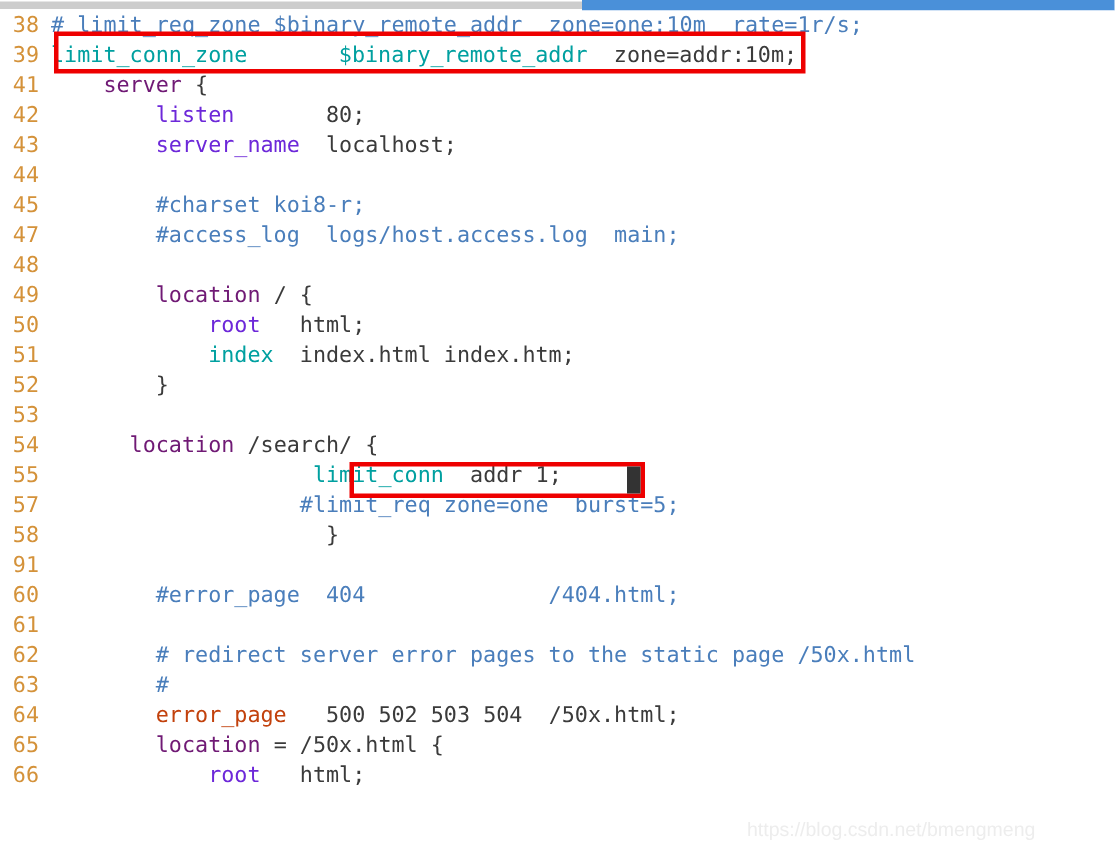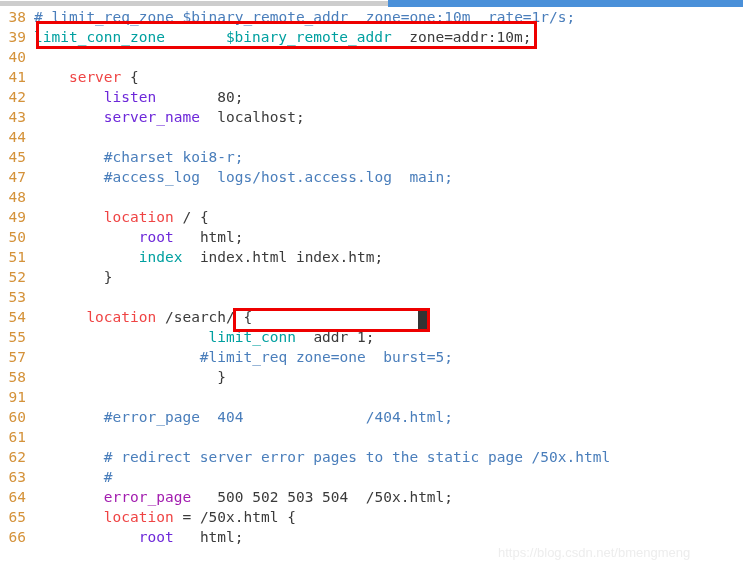--- a/index.html
+++ b/index.html
@@ -70,23 +70,23 @@
   }
   .code-text {
     display: inline-block;
     padding-left: 8px;
     font-size: 14.5px;
   }
 
   
   .tk-comment   { color: #4a7ebb; }
   .tk-directive { color: #6d28d9; }
-  .tk-keyword   { color: #ef4444; }
+  .tk-keyword   { color: #701a75; }
   .tk-teal      { color: #00a0a0; }
-  .tk-red       { color: #a21caf; }
+  .tk-red       { color: #c2410c; }
   .tk-plain     { color: #3b3b3b; }
   .tk-var       { color: #00a0a0; margin-left: 26px; }
 
   
   .annot-box {
     position: absolute;
     border: 3px solid #ee0000;
     box-sizing: border-box;
     pointer-events: none;
     background: transparent;
@@ -132,21 +132,20 @@
 
 <div id="scrollbar-strip">
   <div id="scrollbar-track"></div>
   <div id="scrollbar-thumb"></div>
 </div>
 
 <div id="editor">
   <div id="code-lines">
       <div class="code-line"><span class="gutter">38</span><span class="code-text"><span class="tk-comment"># limit_req_zone $binary_remote_addr  zone=one:10m  rate=1r/s;</span></span></div>
       <div class="code-line"><span class="gutter">39</span><span class="code-text"><span class="tk-teal">limit_conn_zone</span><span class="tk-plain">    </span><span class="tk-var">$binary_remote_addr</span><span class="tk-plain">  zone=addr:10m;</span></span></div>
-      <div class="code-line"><span class="gutter">40</span><span class="code-text"></span></div>
       <div class="code-line"><span class="gutter">41</span><span class="code-text"><span class="tk-plain">    </span><span class="tk-keyword">server</span><span class="tk-plain"> {</span></span></div>
       <div class="code-line"><span class="gutter">42</span><span class="code-text"><span class="tk-plain">        </span><span class="tk-directive">listen</span><span class="tk-plain">       80;</span></span></div>
       <div class="code-line"><span class="gutter">43</span><span class="code-text"><span class="tk-plain">        </span><span class="tk-directive">server_name</span><span class="tk-plain">  localhost;</span></span></div>
       <div class="code-line"><span class="gutter">44</span><span class="code-text"></span></div>
       <div class="code-line"><span class="gutter">45</span><span class="code-text"><span class="tk-comment">        #charset koi8-r;</span></span></div>
       <div class="code-line"><span class="gutter">47</span><span class="code-text"><span class="tk-comment">        #access_log  logs/host.access.log  main;</span></span></div>
       <div class="code-line"><span class="gutter">48</span><span class="code-text"></span></div>
       <div class="code-line"><span class="gutter">49</span><span class="code-text"><span class="tk-plain">        </span><span class="tk-keyword">location</span><span class="tk-plain"> / {</span></span></div>
       <div class="code-line"><span class="gutter">50</span><span class="code-text"><span class="tk-plain">            </span><span class="tk-directive">root</span><span class="tk-plain">   html;</span></span></div>
       <div class="code-line"><span class="gutter">51</span><span class="code-text"><span class="tk-plain">            </span><span class="tk-teal">index</span><span class="tk-plain">  index.html index.htm;</span></span></div>

